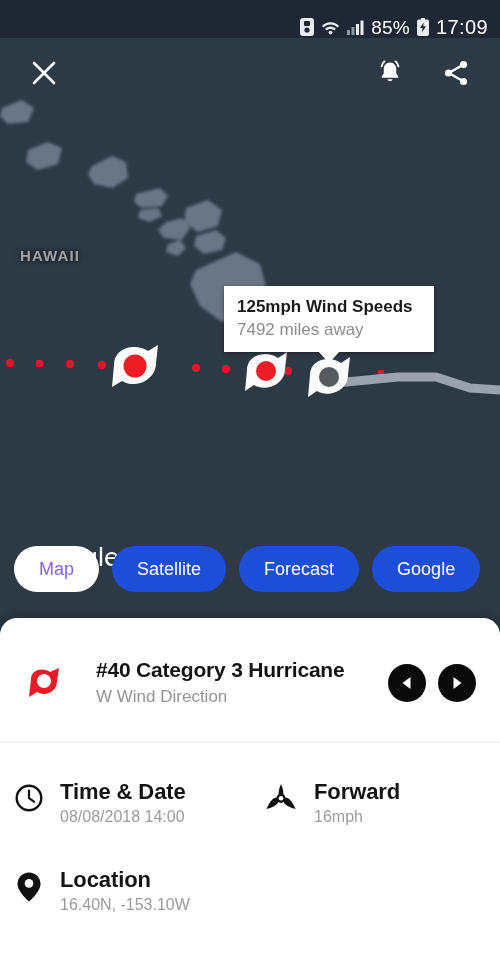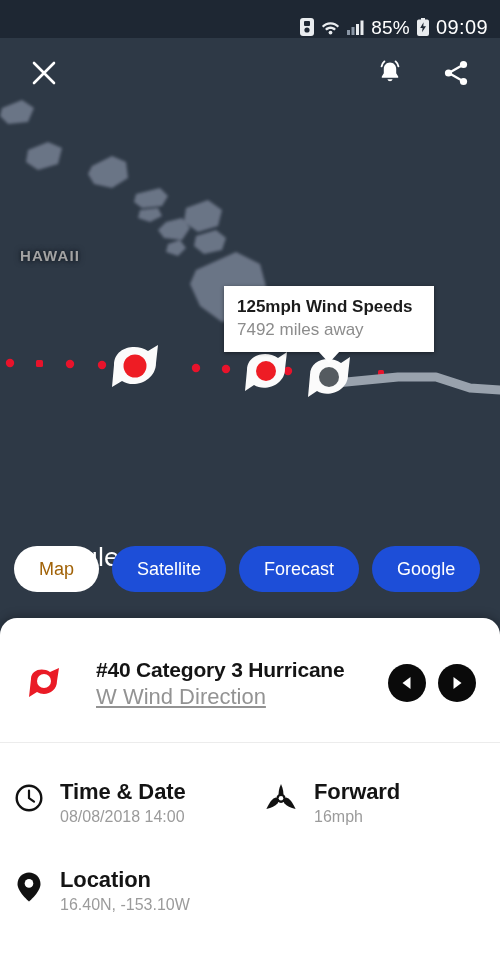--- a/index.html
+++ b/index.html
@@ -115,21 +115,21 @@
     height: 46px;
     border-radius: 23px;
     display: flex; align-items: center; justify-content: center;
     padding: 0 25px;
     font-size: 18px;
     font-weight: 400;
     cursor: pointer;
     white-space: nowrap;
   }
   .pill.inactive { background: #1d4ed8; color: #ffffff; }
-  .pill.active { background: #ffffff; color: #a16207; }
+  .pill.active { background: #ffffff; color: #8b5cf6; }
 
   
   #sheet {
     position: absolute; left: 0; top: 618px;
     width: 500px; height: 342px;
     background: #ffffff;
     border-top-left-radius: 17px;
     border-top-right-radius: 17px;
     box-shadow: 0 -2px 10px rgba(0,0,0,.25);
     overflow: hidden;
@@ -140,22 +140,22 @@
     display: flex; align-items: center;
     padding: 5px 24px 0 28px;
   }
   #storm-icon-wrap { width: 54px; flex: 0 0 54px; display:flex; align-items:center; }
   #storm-text { flex: 1; padding-left: 14px; }
   #storm-title {
     color: #141414; font-size: 21px; font-weight: 700;
     line-height: 27px; letter-spacing: -0.2px;
   }
   #storm-sub {
-    color: #939393; font-size: 22px; font-weight: 400;
-    line-height: 26px; margin-top: 1px; text-decoration: underline;
+    color: #939393; font-size: 17px; font-weight: 400;
+    line-height: 26px; margin-top: 1px;
   }
   #nav-btns { display: flex; align-items: center; gap: 12px; }
   .round-btn {
     width: 38px; height: 38px; border-radius: 50%;
     background: #0a0a0a;
     display: flex; align-items: center; justify-content: center;
     cursor: pointer;
   }
 
   #sheet-divider {
@@ -217,21 +217,21 @@
         <rect x="13.5" y="0.5" width="3" height="14.5" fill="#e9ecef"></rect>
       </svg>
     </span>
     <span class="sb-text">85%</span>
     <span class="sb-ico">
       <svg width="12" height="18" viewBox="0 0 12 18">
         <path d="M4 0h4v1.5h2.2A1.8 1.8 0 0 1 12 3.3V16a2 2 0 0 1-2 2H2a2 2 0 0 1-2-2V3.3a1.8 1.8 0 0 1 1.8-1.8H4V0z" fill="#e9ecef"></path>
         <path d="M6.6 4.2 3.2 10h2.4l-.6 4.2L9 8.3H6.3z" fill="#1e2733"></path>
       </svg>
     </span>
-    <span class="sb-clock">09:09</span>
+    <span class="sb-clock">17:09</span>
   </div>
 
   <div id="map">
     <svg id="map-canvas" width="500" height="580" viewBox="0 0 500 580">
       <defs>
         <filter id="softblur" x="-30%" y="-30%" width="160%" height="160%">
           <feGaussianBlur stdDeviation="1.4"></feGaussianBlur>
         </filter>
       </defs>
       <rect x="0" y="0" width="500" height="580" fill="#2e3946"></rect>

